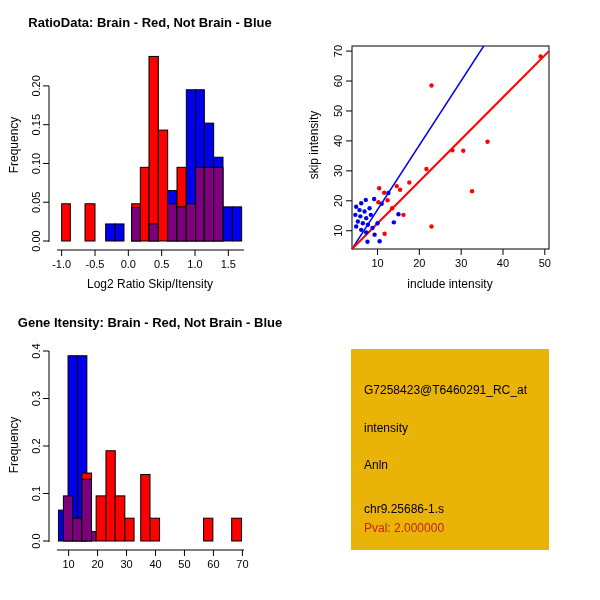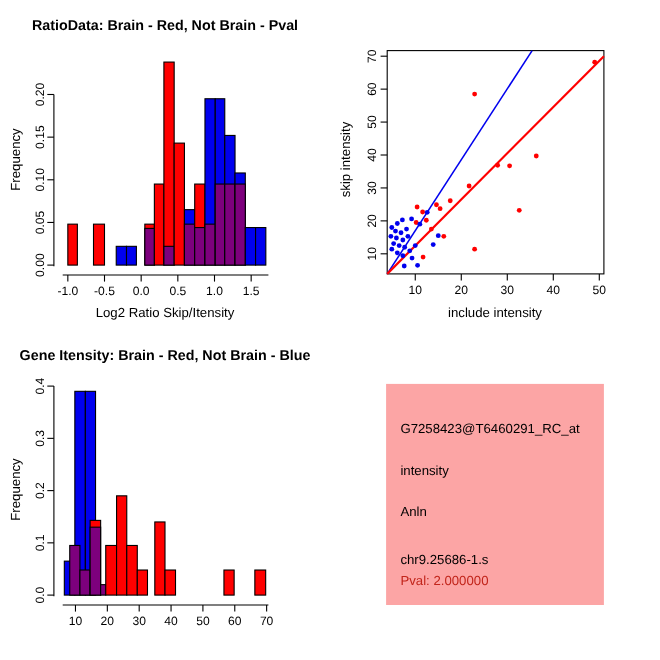--- a/index.html
+++ b/index.html
@@ -71,21 +71,21 @@
         <rect x="186.33333333333334" y="203.77551020408163" width="9.333333333333343" height="37.22448979591837" fill="#7D007D" stroke="#000000" stroke-width="1"></rect>
         <rect x="195.66666666666669" y="89.7755102040816" width="8.666666666666657" height="151.2244897959184" fill="#0000EE" stroke="#000000" stroke-width="1"></rect>
         <rect x="195.66666666666669" y="167.32653061224488" width="8.666666666666657" height="73.67346938775512" fill="#7D007D" stroke="#000000" stroke-width="1"></rect>
         <rect x="204.33333333333334" y="123.12244897959184" width="9.333333333333314" height="117.87755102040816" fill="#0000EE" stroke="#000000" stroke-width="1"></rect>
         <rect x="204.33333333333334" y="167.32653061224488" width="9.333333333333314" height="73.67346938775512" fill="#7D007D" stroke="#000000" stroke-width="1"></rect>
         <rect x="213.66666666666666" y="157.24489795918367" width="9.333333333333343" height="83.75510204081633" fill="#0000EE" stroke="#000000" stroke-width="1"></rect>
         <rect x="213.66666666666666" y="167.32653061224488" width="9.333333333333343" height="73.67346938775512" fill="#7D007D" stroke="#000000" stroke-width="1"></rect>
         <rect x="223" y="206.87755102040816" width="9.333333333333343" height="34.12244897959184" fill="#0000EE" stroke="#000000" stroke-width="1"></rect>
         <rect x="232.33333333333334" y="206.87755102040816" width="9.333333333333314" height="34.12244897959184" fill="#0000EE" stroke="#000000" stroke-width="1"></rect>
       </svg>
-    <div class="ptitle">RatioData: Brain - Red, Not Brain - Pval</div>
+    <div class="ptitle">RatioData: Brain - Red, Not Brain - Blue</div>
     <div class="ylab">Frequency</div>
     <div class="xlab">Log2 Ratio Skip/Itensity</div>
   </section>
 
   <section class="panel" style="left:300px;top:0">
     <svg id="svg1" width="300" height="300">
         <rect x="52" y="46" width="197" height="203" fill="none" stroke="#000000"></rect>
         <line x1="77.51380042462844" y1="249" x2="77.51380042462844" y2="255" stroke="#000000"></line>
         <text x="77.51380042462844" y="267" text-anchor="middle" font-size="11" fill="#000000">10</text>
         <line x1="119.33970276008493" y1="249" x2="119.33970276008493" y2="255" stroke="#000000"></line>
@@ -204,21 +204,21 @@
         <rect x="140.73170731707316" y="174.5" width="9.268292682926841" height="66.5" fill="#FF0000" stroke="#000000" stroke-width="1"></rect>
         <rect x="150" y="218.2" width="9.557926829268297" height="22.80000000000001" fill="#FF0000" stroke="#000000" stroke-width="1"></rect>
         <rect x="203.5823170731707" y="218.2" width="9.268292682926813" height="22.80000000000001" fill="#FF0000" stroke="#000000" stroke-width="1"></rect>
         <rect x="231.67682926829266" y="218.2" width="9.847560975609781" height="22.80000000000001" fill="#FF0000" stroke="#000000" stroke-width="1"></rect>
       </svg>
     <div class="ptitle">Gene Itensity: Brain - Red, Not Brain - Blue</div>
     <div class="ylab">Frequency</div>
   </section>
 
   <section class="panel" style="left:300px;top:300px">
-    <div class="infobox" id="infobox" style="background: #fca5a5; text-align: center;">
+    <div class="infobox" id="infobox" style="background: #eab308; text-align: center;">
       <div class="iline l0" style="color: rgb(0, 0, 0);">G7258423@T6460291_RC_at</div>
       <div class="iline l1" style="color: rgb(0, 0, 0);">intensity</div>
       <div class="iline l2" style="color: rgb(0, 0, 0);">Anln</div>
       <div class="iline l3" style="color: rgb(0, 0, 0);">chr9.25686-1.s</div>
       <div class="iline l4" style="color: rgb(194, 37, 27);">Pval: 2.000000</div>
     </div>
   </section>
 
 </div>
 

